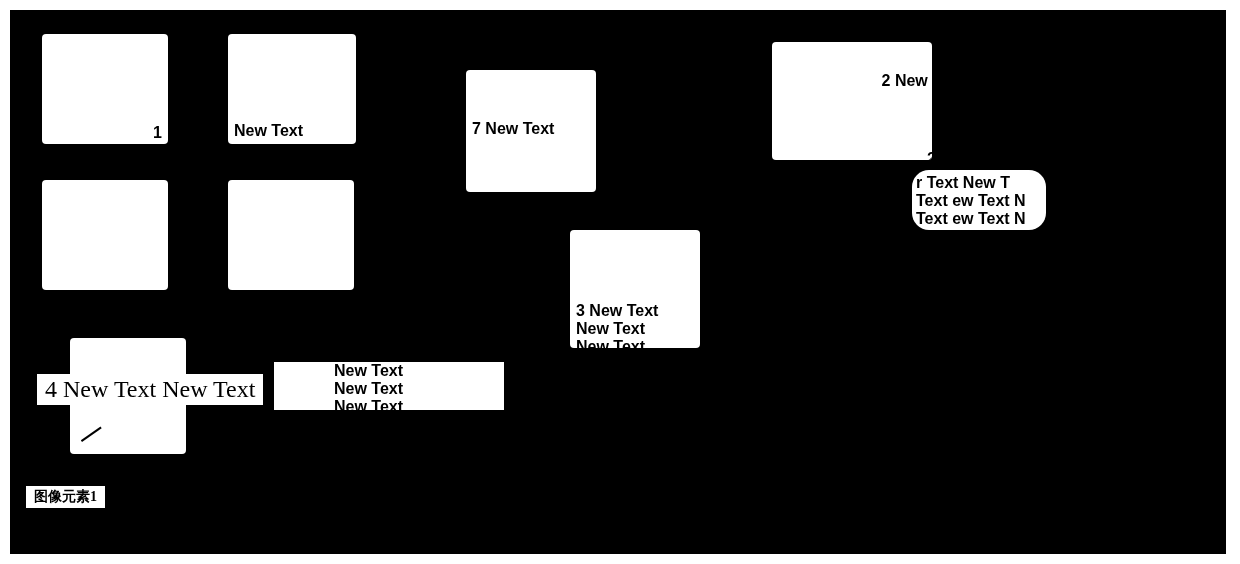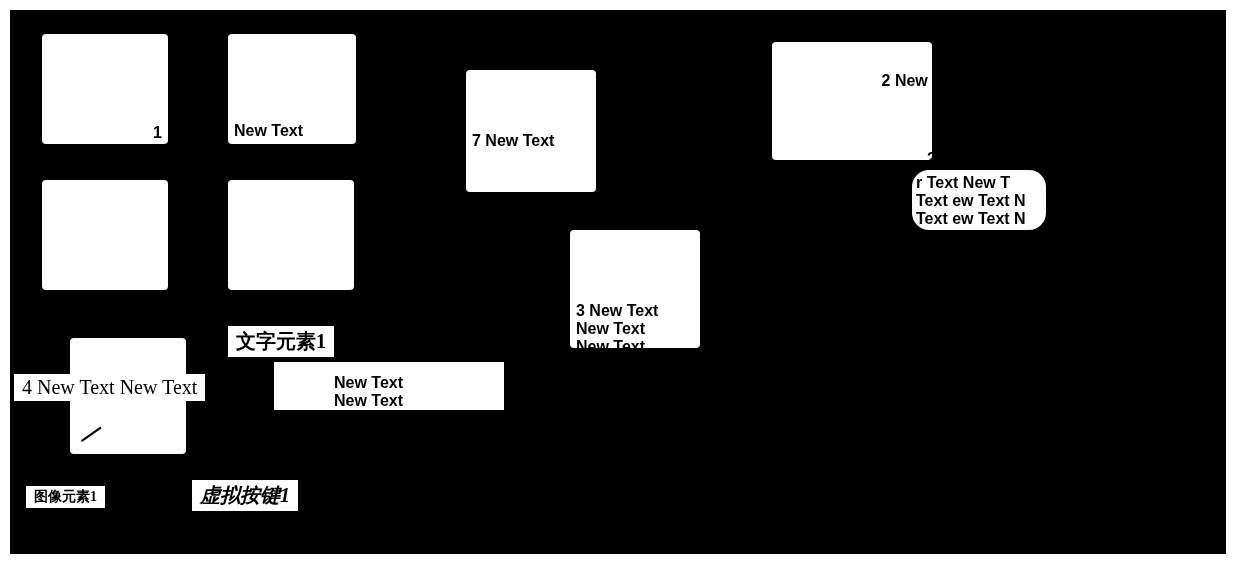--- a/index.html
+++ b/index.html
@@ -58,26 +58,26 @@
     padding: 0 6px;
     text-align: right;
     white-space: pre-line;
   }
   .inner-text-block {
     position: absolute;
     left: 6px;
   }
   .fill-text {
     white-space: pre-line;
-    margin-top: 12px;
   }
   .serif-text {
     font-family: "Times New Roman", Times, serif;
-    font-size: 20px;
+    font-size: 24px;
     font-weight: 400;
+    margin-left: 23px;
   }
   .edge-strip {
     position: absolute;
     background: #ffffff;
     font-family: Arial, sans-serif;
     font-weight: 700;
     font-size: 16px;
     line-height: 18px;
     overflow: hidden;
     padding: 4px 4px;
@@ -139,23 +139,21 @@
     <div class="edge-strip" style="left:900px; top:158px; width:134px; height:60px;border-radius:17px;">r Text   New T
 Text ew Text N
 Text ew Text N</div>
 
     <div class="box" style="left:58px; top:326px; width:116px; height:116px; border-radius:4px;">
       <div class="diag-slash" style="left:12px; bottom:12px;"></div>
     </div>
 
     <div class="label serif-text" style="left:2px; top:362px;">4 New Text New Text</div>
 
-    <div class="label" style="left:216px; top:314px;">文字元素1</div>
 
-    <div class="label italic" style="left:180px; top:468px;">虚拟按键1</div>
 
     <div class="label" style="left:14px; top:474px; font-size:14px;">图像元素1</div>
 
     <div style="position:absolute; left:134px; top:114px; color:#000; font-family:Arial; font-weight:700; font-size:16px; line-height:19px; white-space:pre; pointer-events:none;">
       <div style="position:relative;">
         
       </div>
     </div>
 
   </div>

